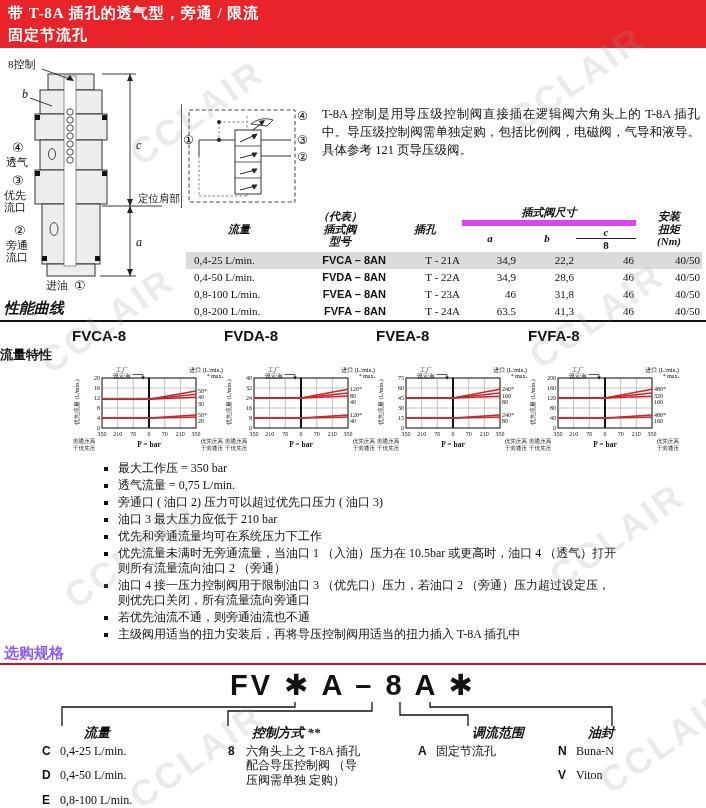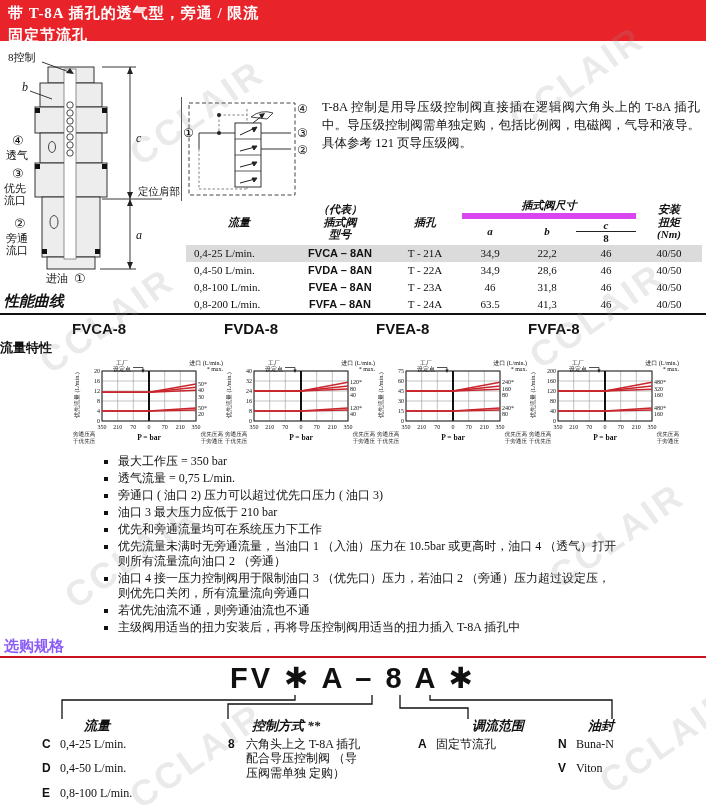--- a/index.html
+++ b/index.html
@@ -3,39 +3,39 @@
 <meta charset="utf-8">
 <style>
   html,body{margin:0;padding:0;}
   body{
     width:706px;height:808px;overflow:hidden;position:relative;
     background:#fff;color:#111;
     font-family:"Liberation Serif","DejaVu Serif","DejaVu Sans",serif;
   }
   
   .banner{
-    background:#E8232A;color:#fff;height:41px;padding:3px 8px 0 8px;box-sizing:border-box;
+    background:#E8232A;color:#fff;height:48px;padding:3px 8px 0 8px;box-sizing:border-box;
   }
   .banner div{font-size:15px;font-weight:bold;line-height:1.45;letter-spacing:1px;}
   
   .top{position:relative;height:247px;}
   .valve-svg{position:absolute;left:2px;top:6px;}
   .schem-svg{position:absolute;left:183px;top:54px;}
   .schem-divider{position:absolute;left:181px;top:56px;width:1px;height:104px;background:#555;}
   .intro{
     position:absolute;left:322px;top:58px;width:378px;
     font-size:12.5px;line-height:1.42;text-align:justify;
   }
   
   .spec{position:absolute;left:186px;top:158px;width:516px;border-collapse:collapse;font-size:11px;}
   .spec th{font-style:italic;font-weight:bold;padding:0 2px;line-height:1.15;vertical-align:middle;}
   .spec .dims{border-bottom:6px solid #d946ef;padding-bottom:1px;}
   .spec .c-head{border-bottom:1px solid #222;}
   .spec .c-sub{font-style:normal;font-weight:bold;}
-  .spec td{text-align:center;padding:2.5px 2px;}
+  .spec td{text-align:right;padding:2.5px 2px;}
   .spec td.flow{text-align:left;padding-left:8px;}
   .spec td.model{font-family:"Liberation Sans","DejaVu Sans",sans-serif;font-weight:bold;font-size:11px;}
   .spec tbody tr.hl{background:#DBDBDB;}
   
   .perf-head{
     margin:4px 0 0 0;padding:0 0 2px 4px;border-bottom:2.5px solid #111;
     font-size:15px;font-weight:bold;font-style:italic;
   }
   .chart-titles{display:flex;margin:5px 0 0 72px;width:608px;}
   .chart-titles div{

